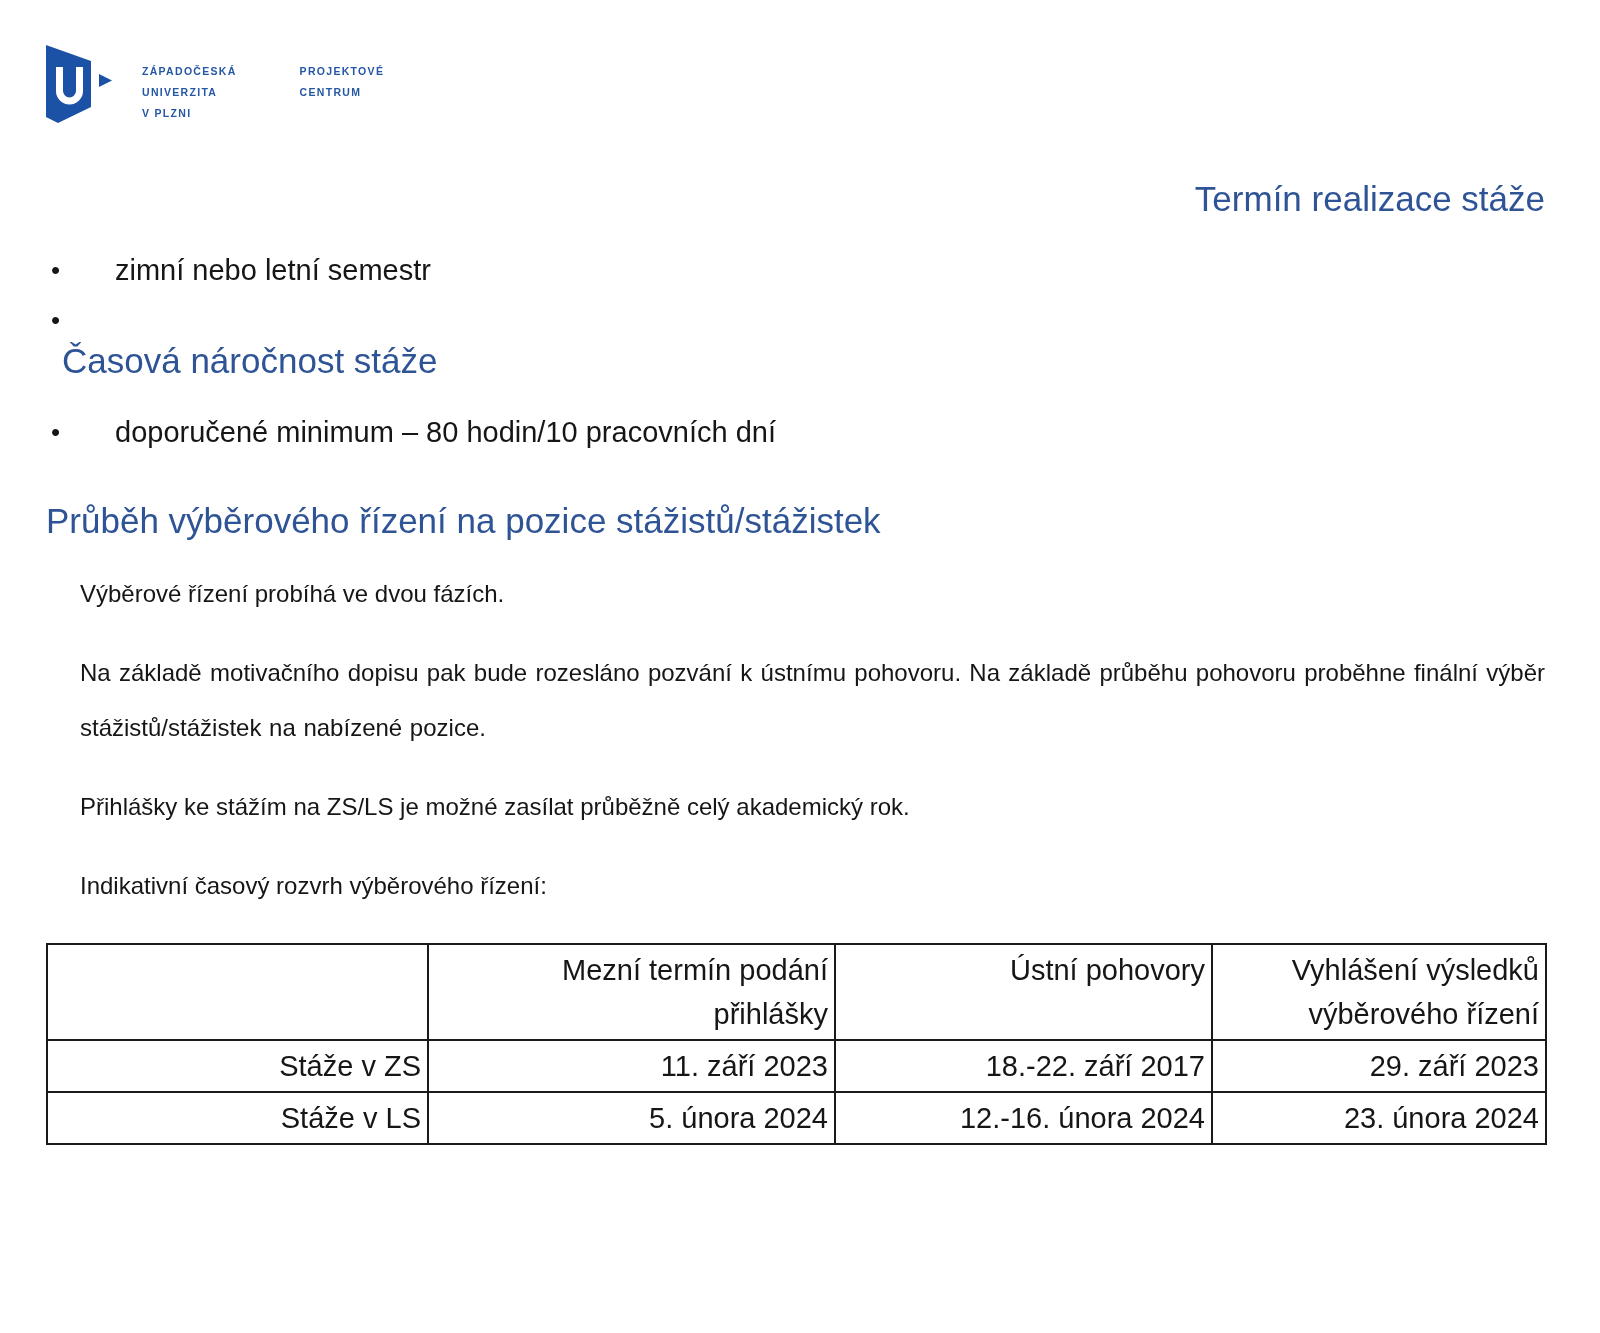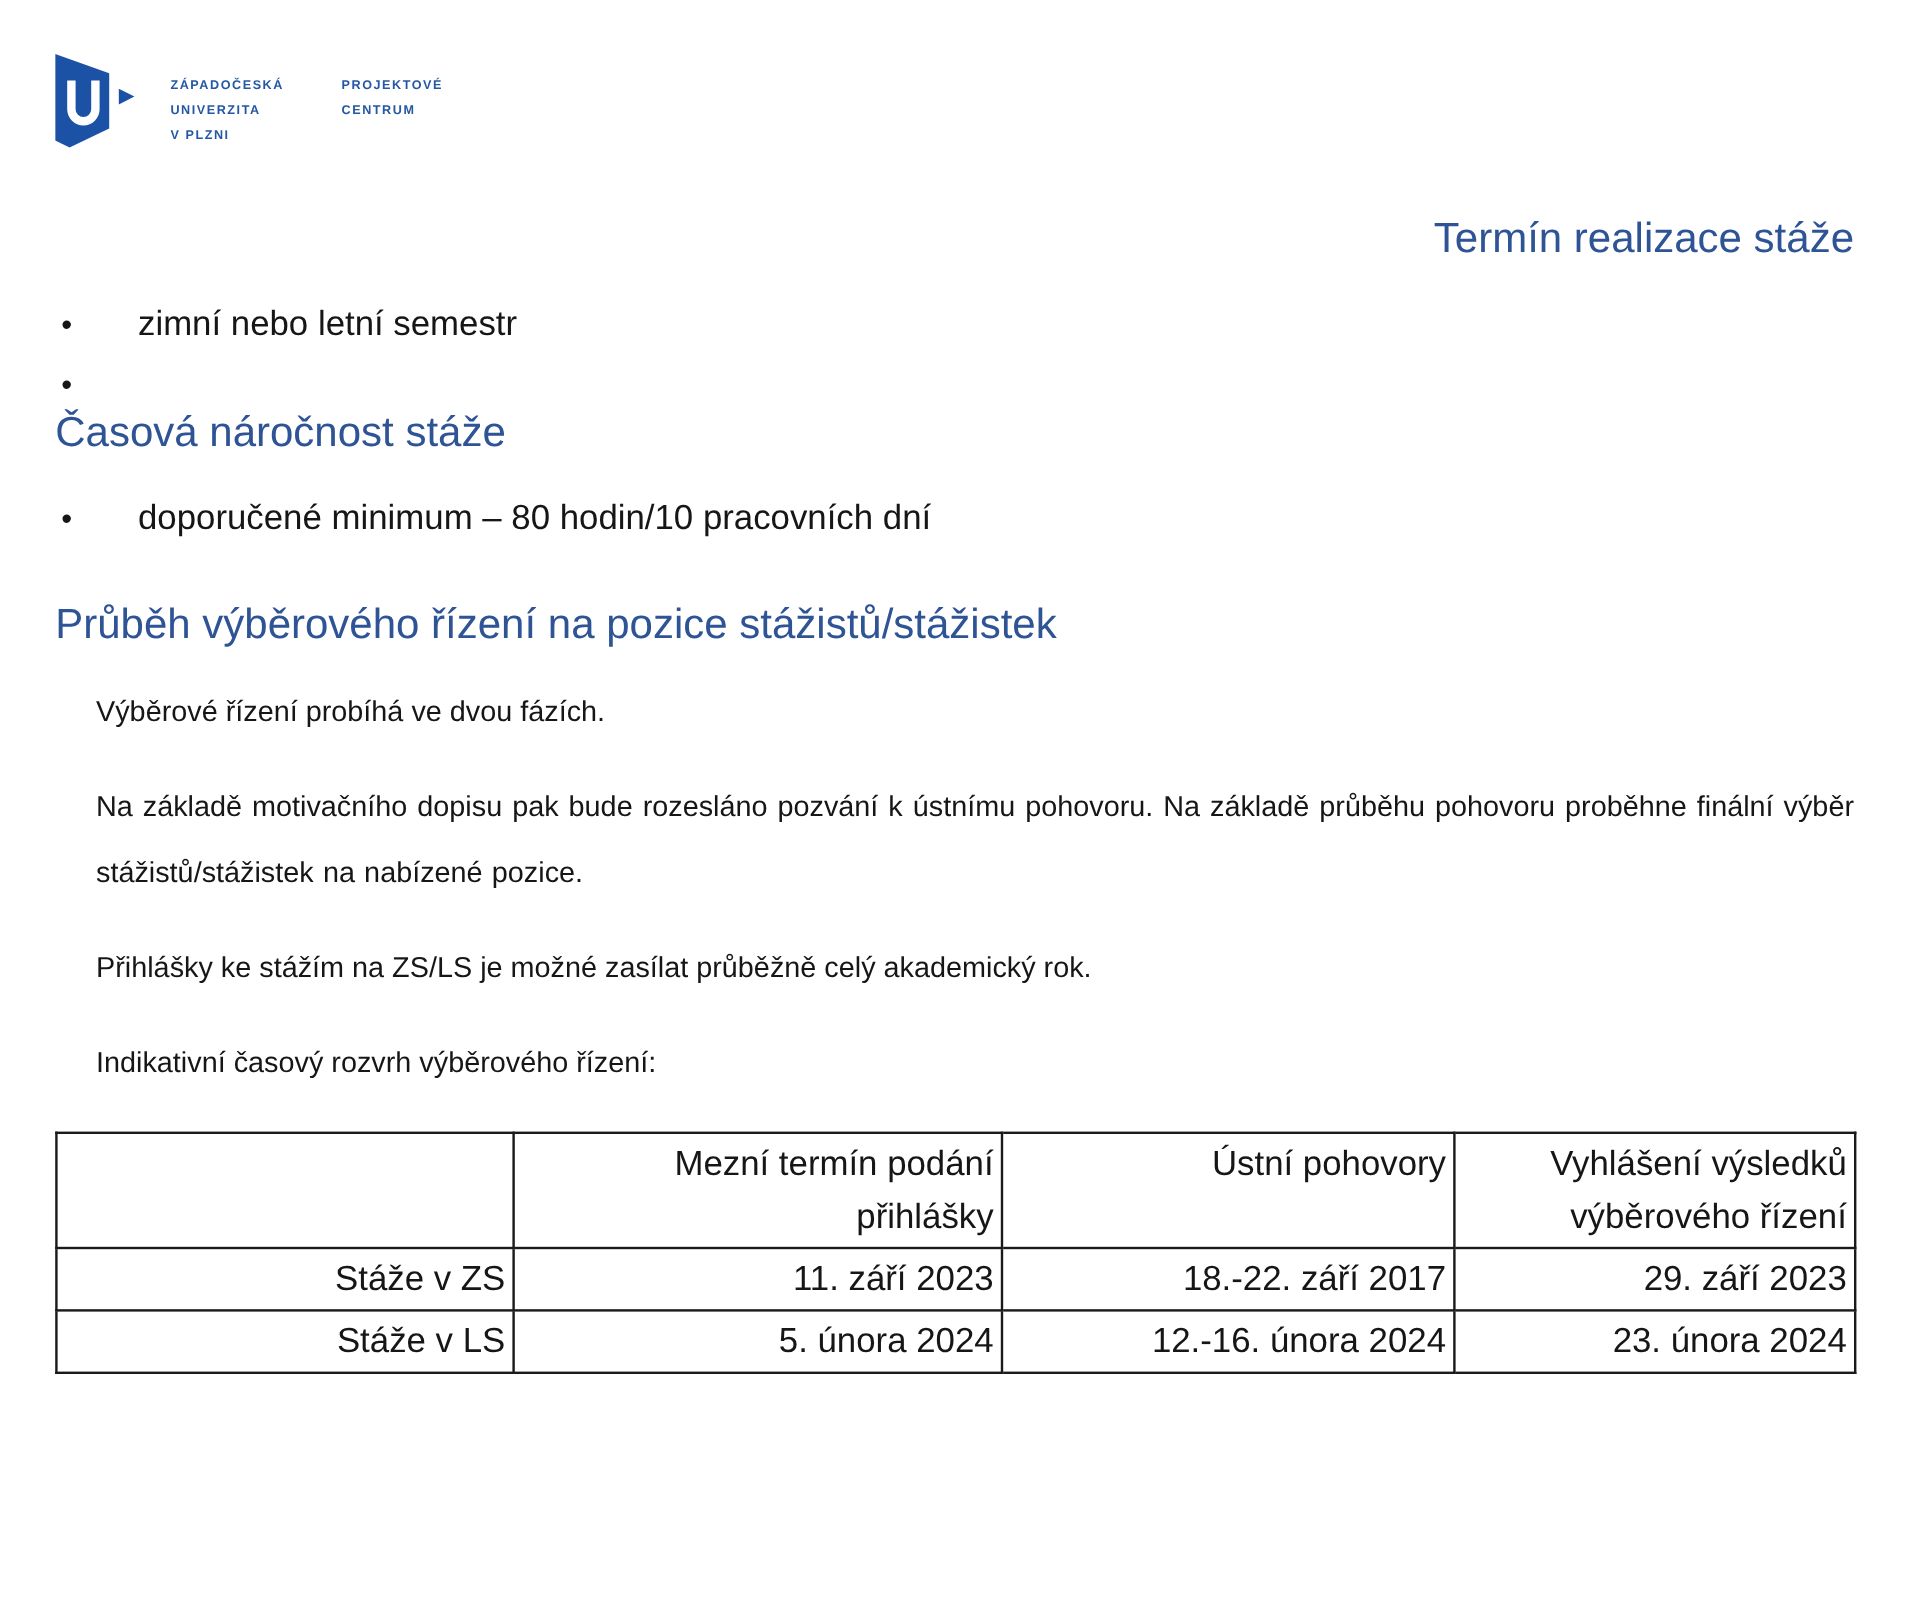--- a/index.html
+++ b/index.html
@@ -11,34 +11,34 @@
     background: #ffffff;
     font-family: "Liberation Sans", sans-serif;
     color: #1a1a1a;
     padding: 45px 55px 0 46px;
     overflow: hidden;
   }
 
   
   .logo-row { display: flex; align-items: flex-start; height: 82px; margin-bottom: 50px; }
   .logo-mark { flex: 0 0 auto; }
-  .logo-text { display: flex; margin-left: 18px; margin-top: 16px; gap: 48px; }
+  .logo-text { display: flex; margin-left: 18px; margin-top: 16px; gap: 63px; }
   .logo-col { display: flex; flex-direction: column; }
   .logo-line {
     font-size: 10.5px; font-weight: 700; letter-spacing: 1.3px;
     line-height: 21px; color: #2457a4; white-space: nowrap;
   }
 
   
   .h-blue {
     font-size: 35px; font-weight: 400; color: #2f5496;
     line-height: 1.25; letter-spacing: 0px;
   }
   .h1 { margin-top: 0; text-align: right; }
-  .h2 { margin-top: 44px; }
+  .h2 { margin-top: 44px; margin-left: 16px; }
   .h3 { margin-top: 42px; }
 
   
   .para { font-size: 24px; line-height: 55px; margin-top: 24px; color: #161616; margin-left: 34px; }
   .justify { text-align: justify; word-spacing: 1px; }
   .link { color: #0f6cd2; text-decoration: underline; cursor: pointer; }
 
   ul.bullets { list-style: none; margin-top: 24px; }
   ul.bullets li {
     position: relative; padding-left: 69px;

